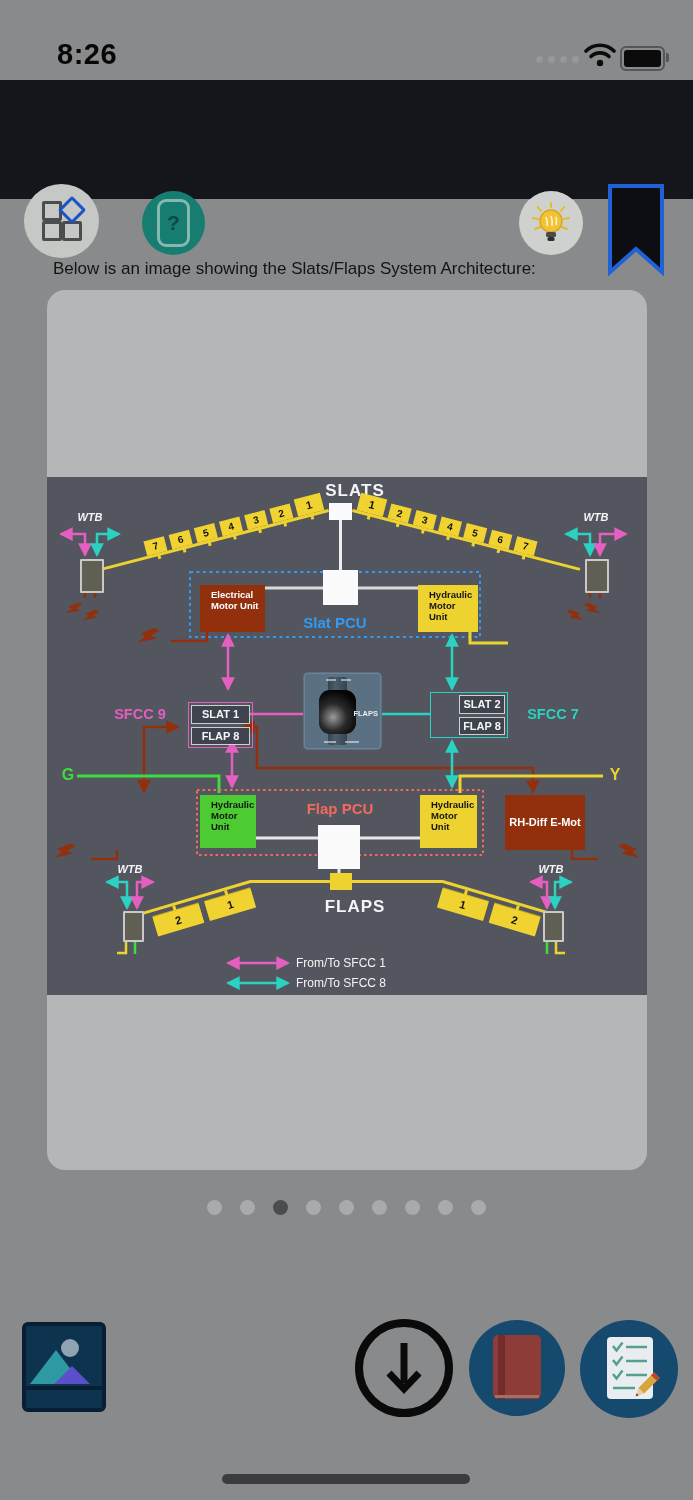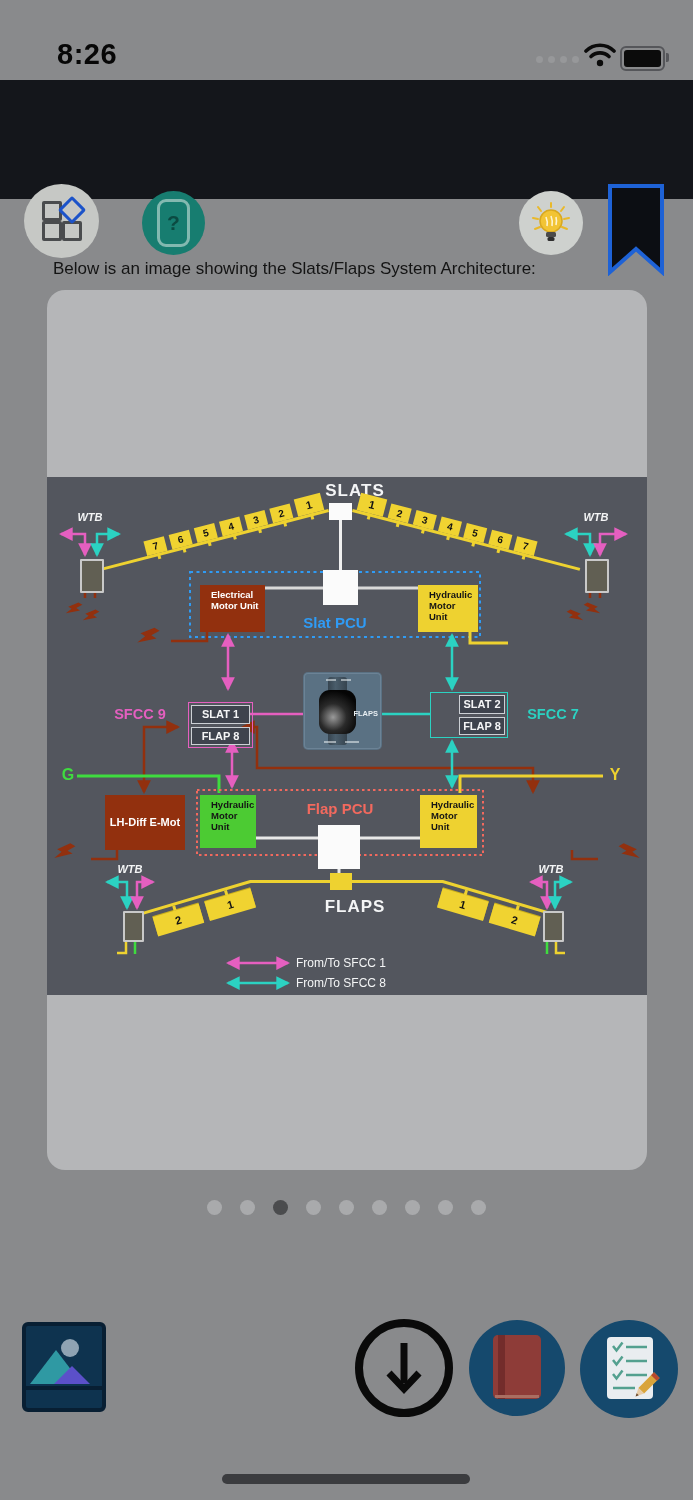--- a/index.html
+++ b/index.html
@@ -293,21 +293,21 @@
     <div class="flaps-txt">FLAPS</div>
     <div class="mark" style="left:22px;top:6px;width:10px;"></div>
     <div class="mark" style="right:30px;top:6px;width:10px;"></div>
     <div class="mark" style="left:20px;bottom:6px;width:12px;"></div>
     <div class="mark" style="right:22px;bottom:6px;width:14px;"></div>
   </div>
 
   <div class="gy-label" style="left:10px;top:289px;color:#3fdc3f;">G</div>
   <div class="gy-label" style="left:557px;top:289px;color:#eed230;">Y</div>
 
-  <div class="diffbox" style="left:58px;top:318px;width:80px;height:55px;">LH-Diff E-Mot</div>
+  <div class="diffbox" style="left:458px;top:318px;width:80px;height:55px;">RH-Diff E-Mot</div>
 
   <div class="pcu-frame-label" style="left:150px;top:323px;width:286px;color:#f2695e;">Flap PCU</div>
   <div class="unit grn" style="left:153px;top:318px;width:56px;height:53px;">Hydraulic Motor Unit</div>
   <div class="unit yel" style="left:373px;top:318px;width:57px;height:53px;">Hydraulic Motor Unit</div>
   <div class="whitebox" style="left:271px;top:348px;width:42px;height:44px;"></div>
   <div class="whitebox" style="left:283px;top:396px;width:22px;height:17px;background:#eed230;"></div>
 
   <div class="wing flapsw" style="left:88px;top:403px;width:115px;transform-origin:right top;transform:rotate(-16.5deg);">
     <div class="beam"></div>
     <div class="panels" style="justify-content:flex-end;padding-right:2px;">

